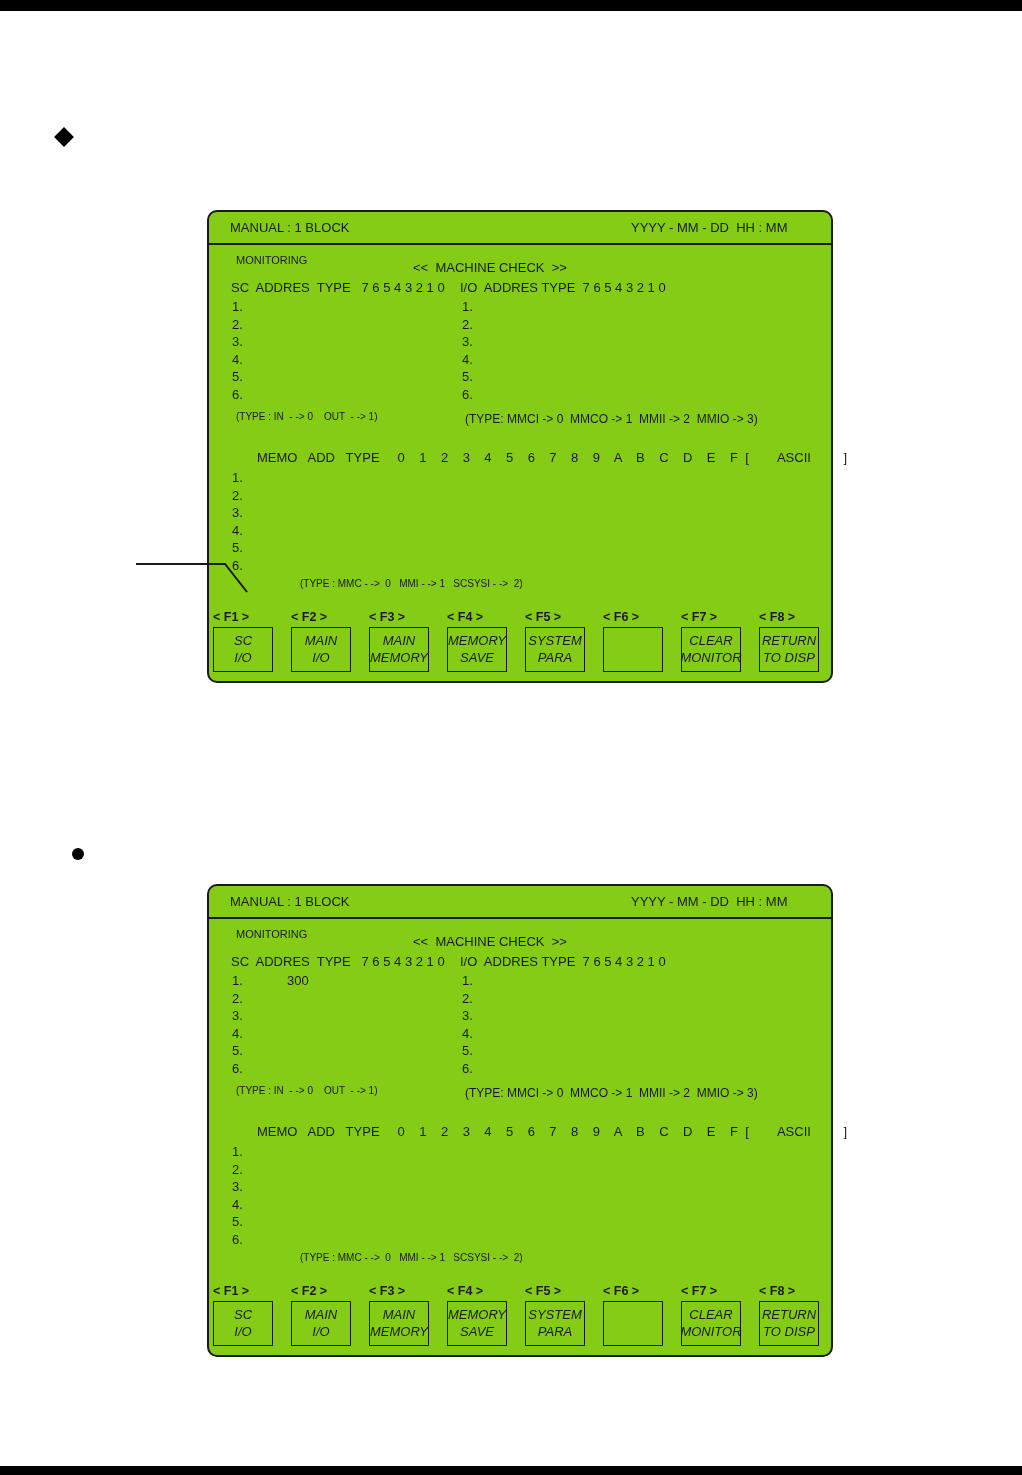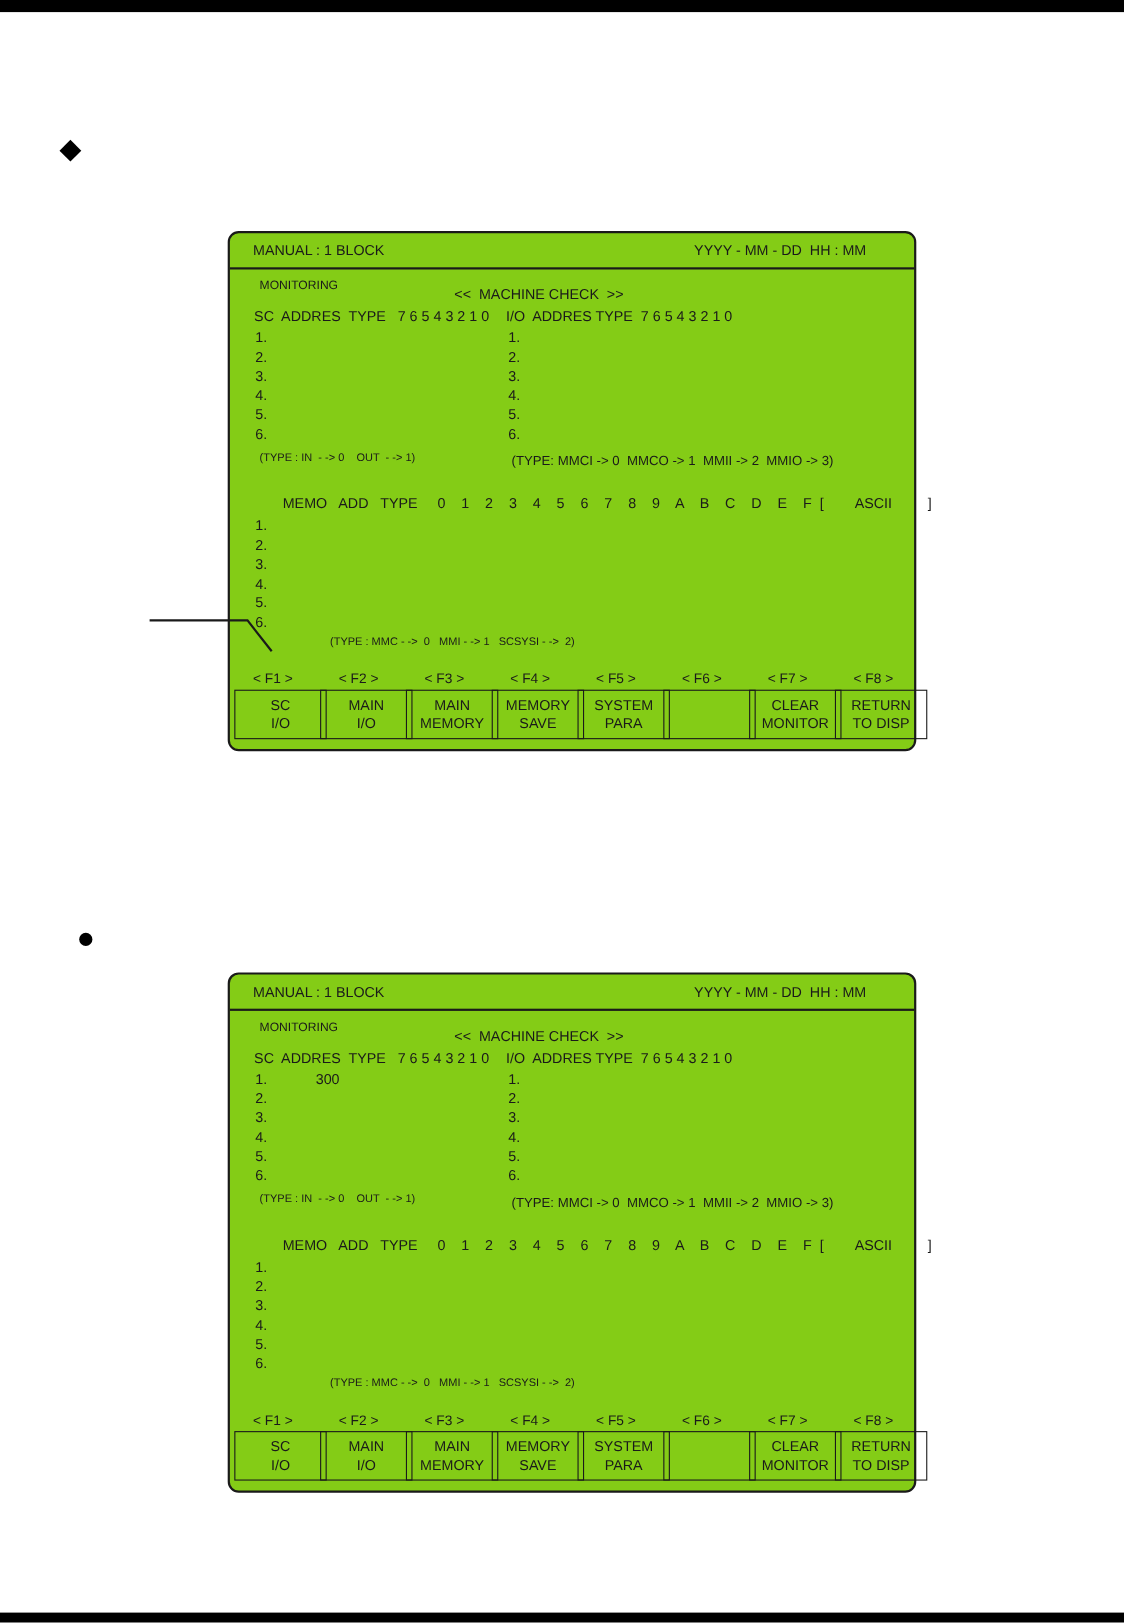--- a/index.html
+++ b/index.html
@@ -28,24 +28,24 @@
   .sc-col{left:23px;}
   .io-col{left:253px;}
   .memo-col{left:23px;}
   .rowval{left:55px;top:0;font-size:13px;}
   .row{height:16px;width:220px;}
   .note{font-size:10px;}
   .note-sc{left:27px;top:199px;}
   .note-io{left:256px;top:200px;font-size:12px;}
   .memo-hdr{left:4px;top:238px;font-size:13px;margin-left:44px;}
   .note-memo{left:91px;top:366px;}
-  .fkey-label{top:398px;width:70px;text-align:center;font-size:12.5px;}
-  .fkey-box{top:415px;width:84px;height:45px;border:1.5px solid #1a1a1a;box-sizing:border-box;
+  .fkey-label{top:398px;width:70px;font-size:12.5px;font-weight:bold;}
+  .fkey-box{top:415px;width:60px;height:45px;border:1.5px solid #1a1a1a;box-sizing:border-box;
             display:flex;flex-direction:column;justify-content:center;align-items:center;
-            font-size:13px;line-height:16.5px;text-align:center;white-space:pre;}
+            font-size:13px;line-height:16.5px;text-align:center;white-space:pre;font-style:italic;}
   .fkey-box span{position:static;}
   .fx0{left:4px;}.fx1{left:82px;}.fx2{left:160px;}.fx3{left:238px;}
   .fx4{left:316px;}.fx5{left:394px;}.fx6{left:472px;}.fx7{left:550px;}
   .ry0{top:87px;}.ry1{top:105px;}.ry2{top:122px;}.ry3{top:140px;}.ry4{top:157px;}.ry5{top:175px;}
   .my0{top:258px;}.my1{top:276px;}.my2{top:293px;}.my3{top:311px;}.my4{top:328px;}.my5{top:346px;}
 </style>
 </head>
 <body>
 
 <div class="bar bar-top"></div>

